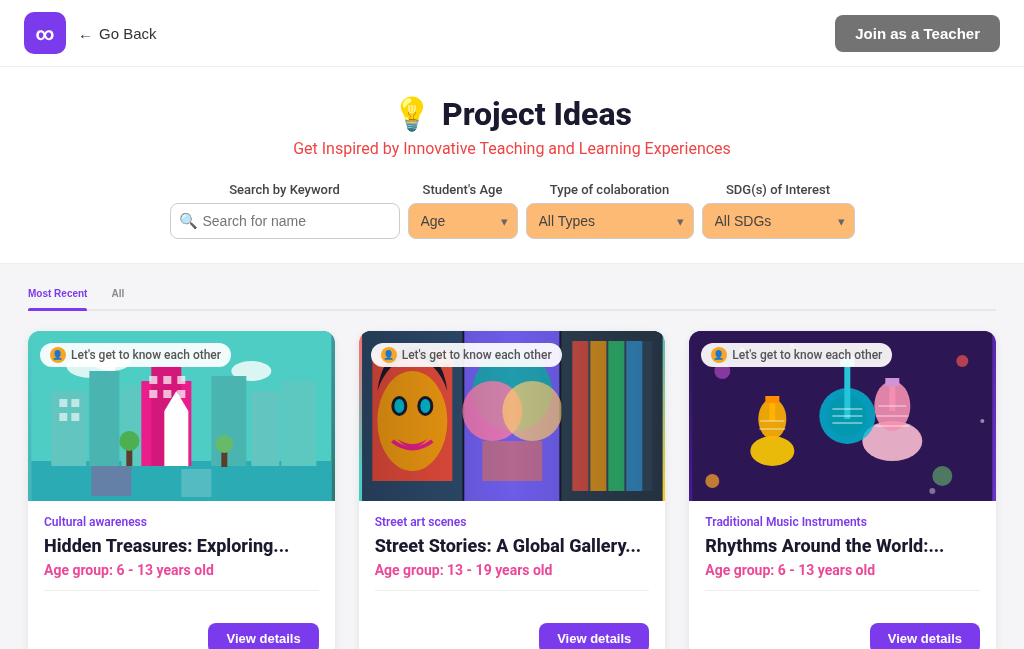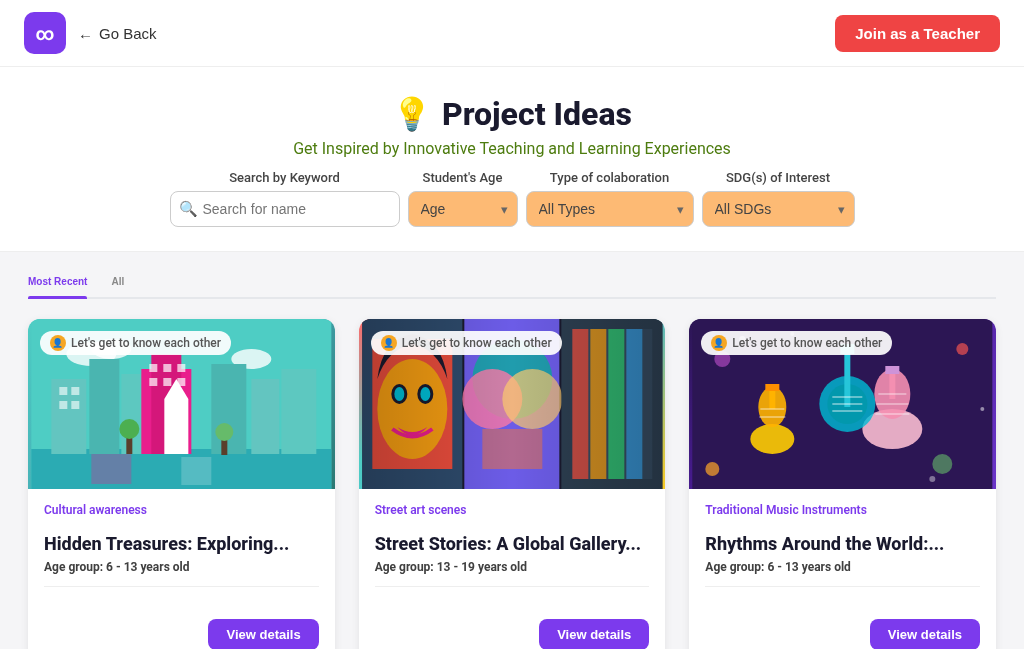--- a/index.html
+++ b/index.html
@@ -41,21 +41,21 @@
       align-items: center;
       gap: 6px;
       background: none;
       border: none;
       cursor: pointer;
       font-size: 15px;
       color: #333;
       font-weight: 500;
     }
     .join-teacher-btn {
-      background: #ef4444;
+      background: #737373;
       color: white;
       border: none;
       border-radius: 8px;
       padding: 10px 20px;
       font-size: 15px;
       font-weight: 600;
       cursor: pointer;
     }
 
     
@@ -70,22 +70,22 @@
       font-weight: 800;
       color: #1a1a2e;
       display: flex;
       align-items: center;
       justify-content: center;
       gap: 10px;
       margin-bottom: 6px;
     }
     .hero-subtitle {
       font-size: 16px;
-      color: #4d7c0f;
-      margin-bottom: 12px;
+      color: #ef4444;
+      margin-bottom: 24px;
     }
 
     
     .filter-bar {
       display: flex;
       align-items: flex-end;
       gap: 8px;
       justify-content: center;
       flex-wrap: wrap;
       padding-bottom: 4px;
@@ -259,32 +259,32 @@
       font-size: 48px;
     }
 
     .card-body {
       padding: 14px 16px 16px;
     }
     .card-category {
       font-size: 12px;
       color: #7c3aed;
       font-weight: 600;
-      margin-bottom: 15px;
+      margin-bottom: 5px;
     }
     .card-title {
       font-size: 18px;
       font-weight: 800;
       color: #1a1a2e;
       margin-bottom: 5px;
       line-height: 1.3;
     }
     .card-age {
-      font-size: 12px;
-      color: #404040;
+      font-size: 14px;
+      color: #ec4899;
       margin-bottom: 12px;
     }
     .card-age span {
       font-weight: 700;
     }
     .card-divider {
       height: 1px;
       background: #eee;
       margin-bottom: 12px;
     }

